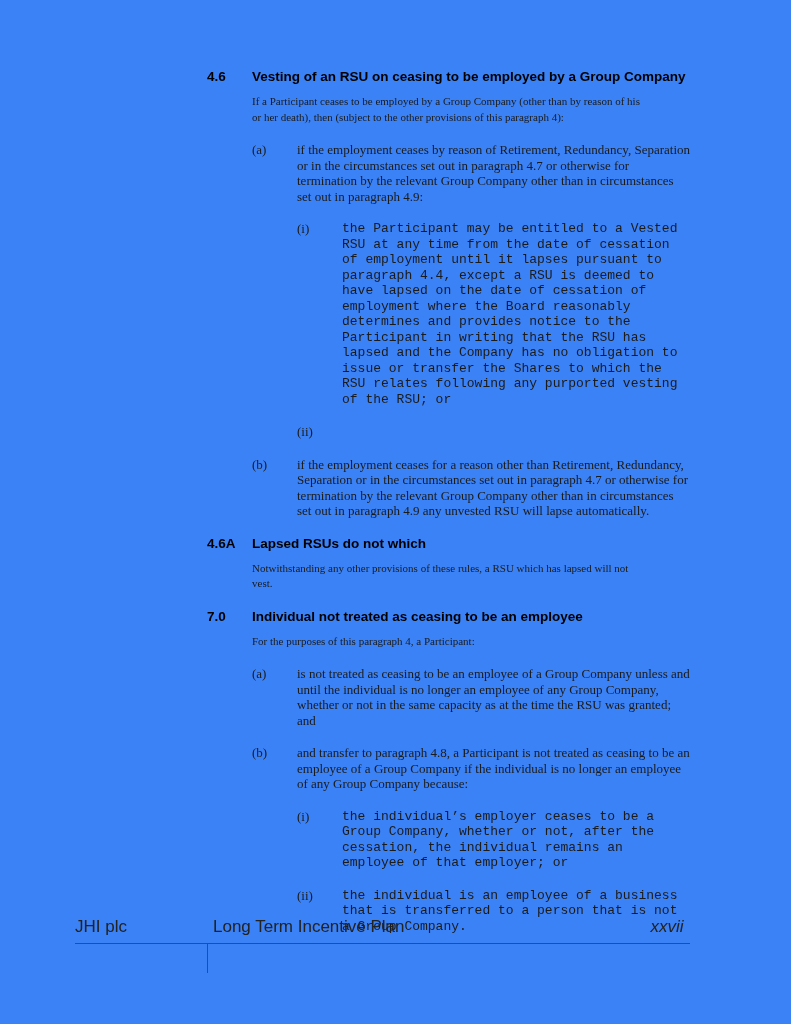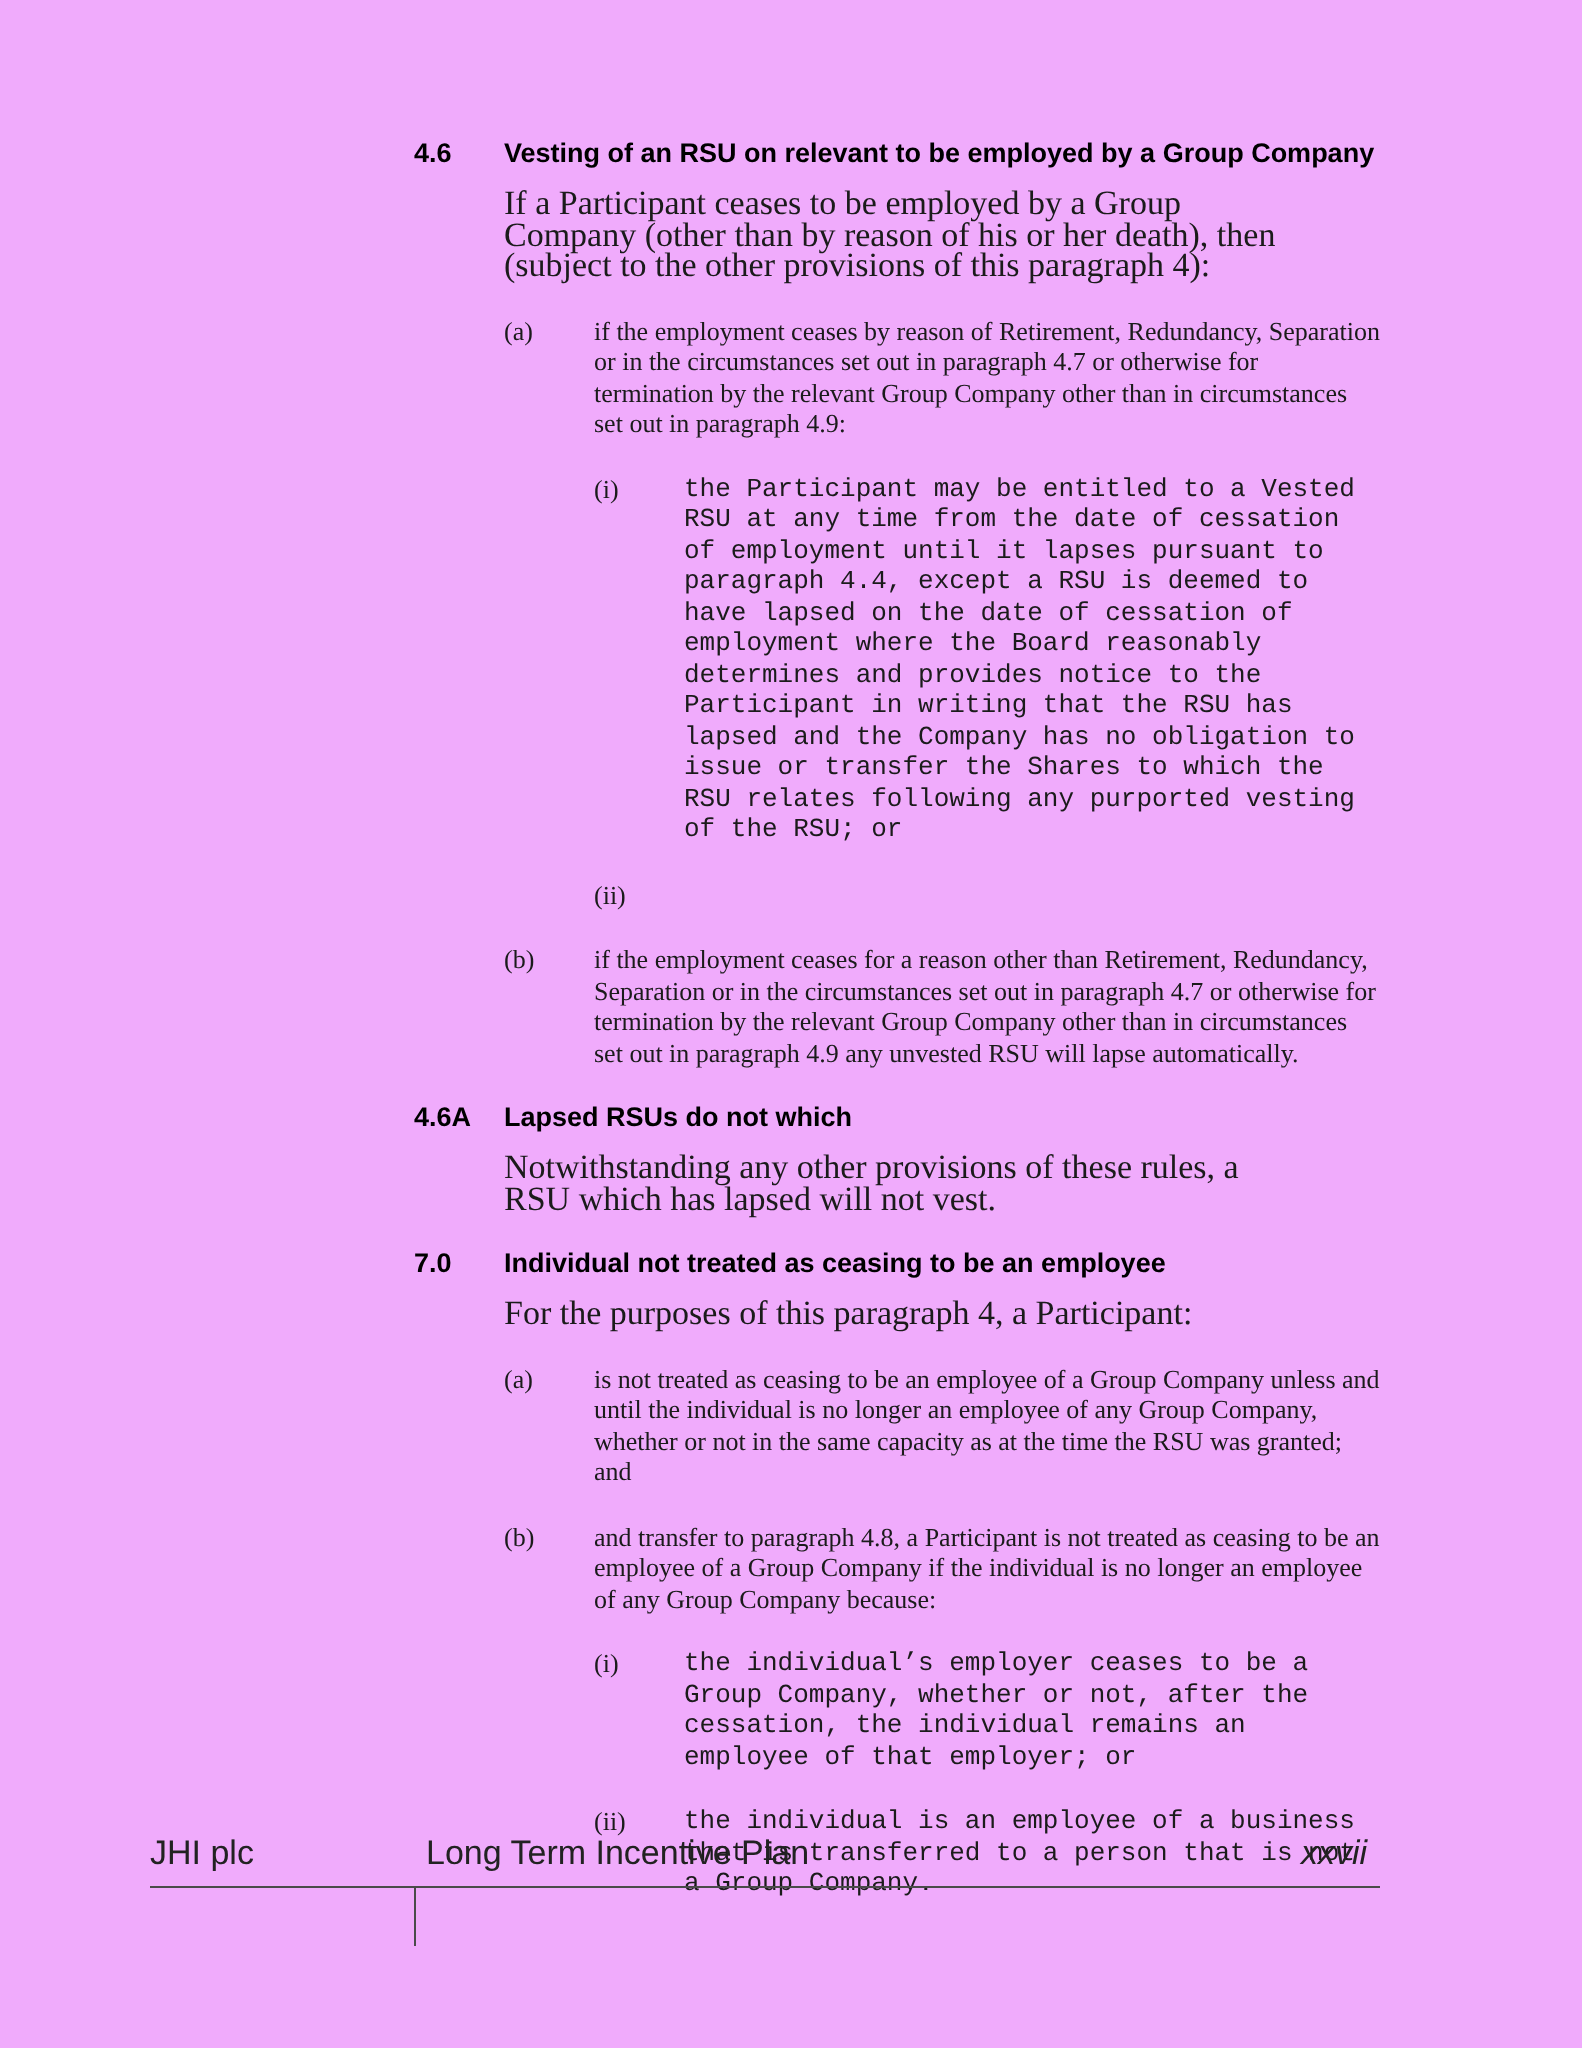--- a/index.html
+++ b/index.html
@@ -1,20 +1,20 @@
 <!DOCTYPE html>
 <html><head>
 <meta charset="utf-8">
 <style>
   html, body { margin: 0; padding: 0; background: #e8e8e8; }
   .page {
     position: relative;
     width: 791px;
     height: 1024px;
-    background: #f0abfc;
+    background: #3b82f6;
     margin: 0 auto;
     overflow: hidden;
     font-family: "Liberation Serif", serif;
     color: #1b1b1b;
   }
   .content {
     position: absolute;
     left: 207px;
     top: 69px;
     width: 484px;
@@ -25,21 +25,21 @@
     font-weight: bold;
     font-size: 13.5px;
     line-height: 15px;
     color: #000000;
     margin: 0 0 10px 0;
   }
   .sec-num { flex: 0 0 45px; }
   .sec-title { flex: 1; margin: 0; font-size: inherit; font-weight: inherit; }
   p.body {
     margin: 0 45px 17px 45px;
-    font-size: 17px;
+    font-size: 11px;
     line-height: 15.5px;
   }
   .list-item {
     display: flex;
     margin: 0 0 17px 45px;
     font-size: 13px;
     line-height: 15.5px;
   }
   .list-item .marker { flex: 0 0 45px; }
   .list-item .item-body { flex: 1; }
@@ -82,21 +82,21 @@
 </style>
 </head>
 <body>
 
 <div class="page">
   <main class="content">
 
     <section>
       <div class="heading-row">
         <span class="sec-num">4.6</span>
-        <h2 class="sec-title">Vesting of an RSU on relevant to be employed by a Group Company</h2>
+        <h2 class="sec-title">Vesting of an RSU on ceasing to be employed by a Group Company</h2>
       </div>
       <p class="body">If a Participant ceases to be employed by a Group Company (other than by reason of his or her death), then (subject to the other provisions of this paragraph 4):</p>
 
       <div class="list-item">
         <span class="marker">(a)</span>
         <div class="item-body">
           <p>if the employment ceases by reason of Retirement, Redundancy, Separation or in the circumstances set out in paragraph 4.7 or otherwise for termination by the relevant Group Company other than in circumstances set out in paragraph 4.9:</p>
           <div class="sub-item">
             <span class="marker">(i)</span>
             <div class="sub-body">

